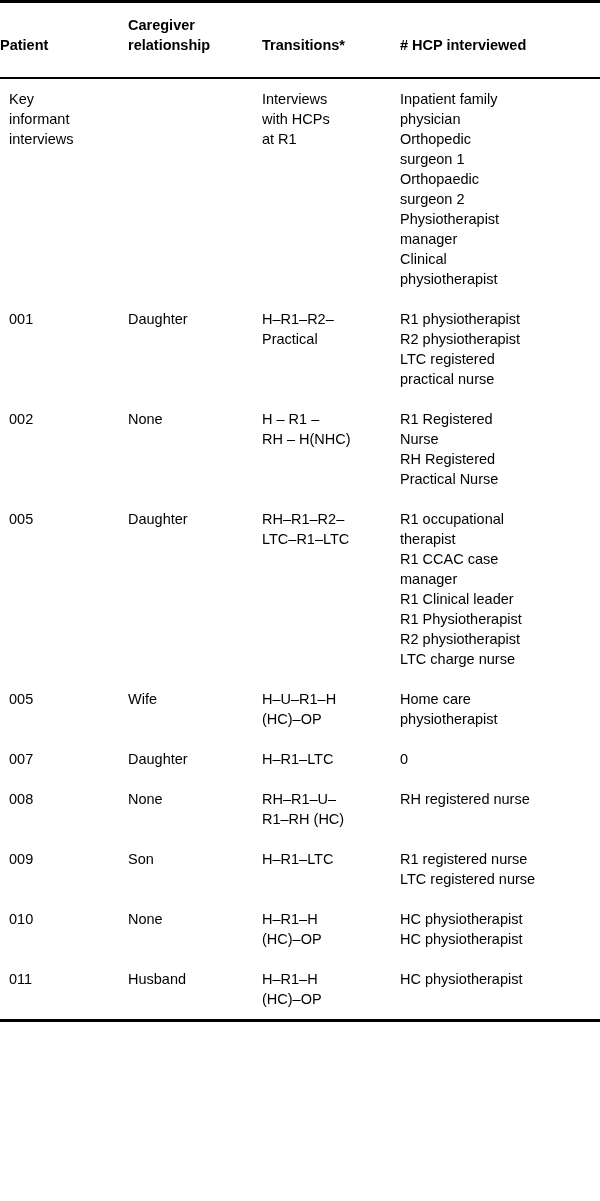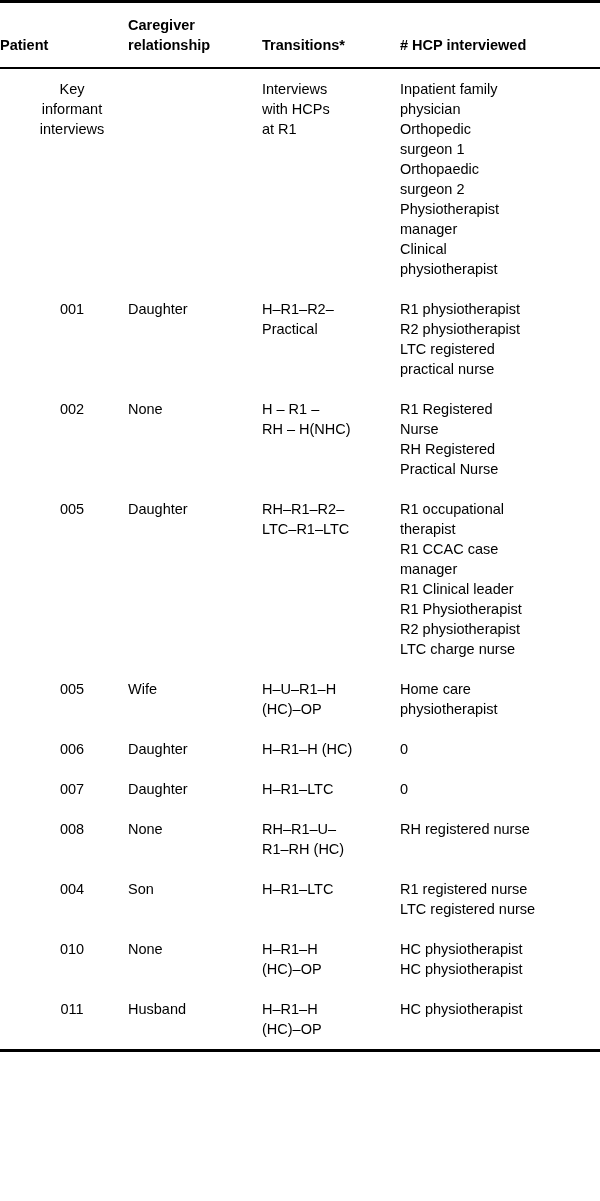--- a/index.html
+++ b/index.html
@@ -24,21 +24,21 @@
     border-collapse: collapse;
     table-layout: fixed;
     font-size: 14.5px;
     line-height: 1.38;
   }
   table.data-table thead th {
     text-align: left;
     vertical-align: bottom;
     font-weight: bold;
     font-size: 14.5px;
-    padding: 0 10px 12px 0;
+    padding: 0 10px 22px 0;
   }
   .rule-top {
     height: 3px;
     background: #000000;
     width: 600px;
   }
   .rule-mid {
     height: 2px;
     background: #000000;
     width: 600px;
@@ -55,22 +55,21 @@
     height: 10px;
   }
   tbody td {
     vertical-align: top;
     padding: 10px 10px 10px 0;
     font-size: 14.5px;
     line-height: 1.38;
   }
   tbody tr td:first-child,
   thead th:first-child {
-    padding-left: 26px;
-    text-align: center;
+    padding-left: 9px;
   }
   .col-patient { width: 128px; }
   .col-rel     { width: 134px; }
   .col-trans   { width: 138px; }
   .col-hcp     { width: 200px; }
   .cell-lines span {
     display: block;
   }
   .header-inner span { display: block; }
 </style>
@@ -244,42 +243,20 @@
           <td>
             <div class="cell-lines">
               <span>Home care</span>
               <span>physiotherapist</span>
             </div>
           </td>
         </tr>
         <tr>
           <td>
             <div class="cell-lines">
-              <span>006</span>
-            </div>
-          </td>
-          <td>
-            <div class="cell-lines">
-              <span>Daughter</span>
-            </div>
-          </td>
-          <td>
-            <div class="cell-lines">
-              <span>H–R1–H (HC)</span>
-            </div>
-          </td>
-          <td>
-            <div class="cell-lines">
-              <span>0</span>
-            </div>
-          </td>
-        </tr>
-        <tr>
-          <td>
-            <div class="cell-lines">
               <span>007</span>
             </div>
           </td>
           <td>
             <div class="cell-lines">
               <span>Daughter</span>
             </div>
           </td>
           <td>
             <div class="cell-lines">
@@ -311,21 +288,21 @@
           </td>
           <td>
             <div class="cell-lines">
               <span>RH registered nurse</span>
             </div>
           </td>
         </tr>
         <tr>
           <td>
             <div class="cell-lines">
-              <span>004</span>
+              <span>009</span>
             </div>
           </td>
           <td>
             <div class="cell-lines">
               <span>Son</span>
             </div>
           </td>
           <td>
             <div class="cell-lines">
               <span>H–R1–LTC</span>

